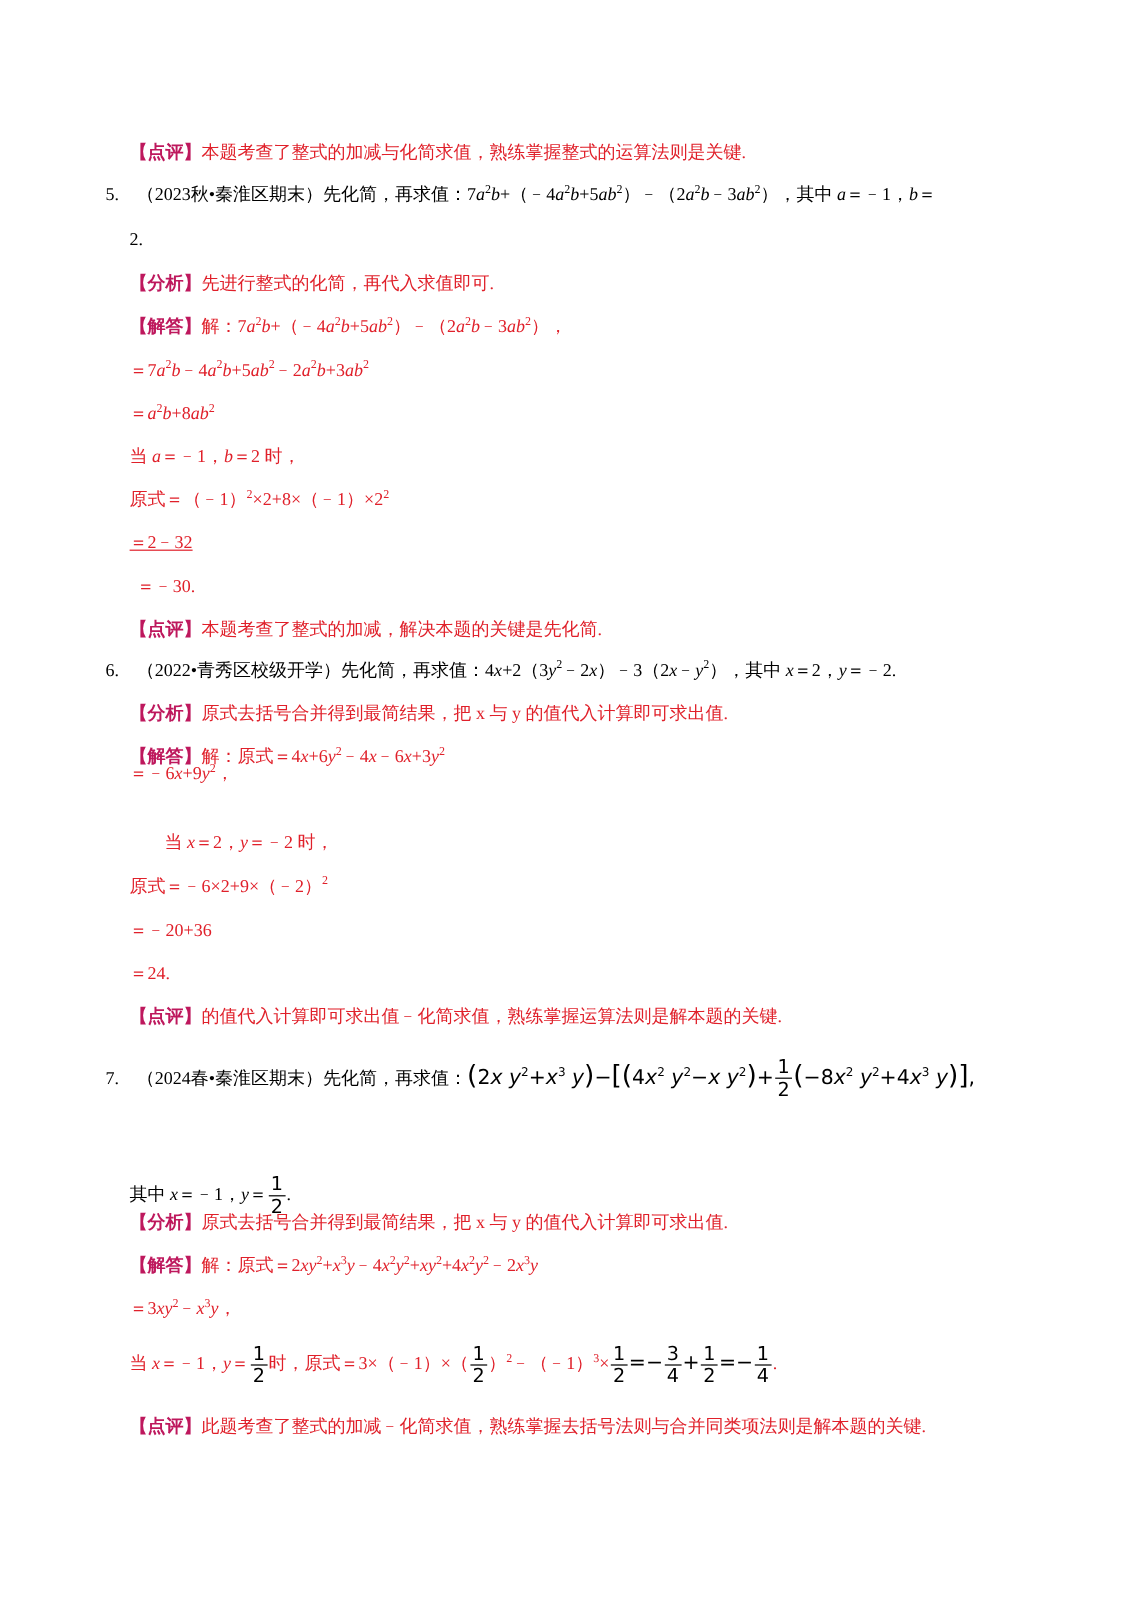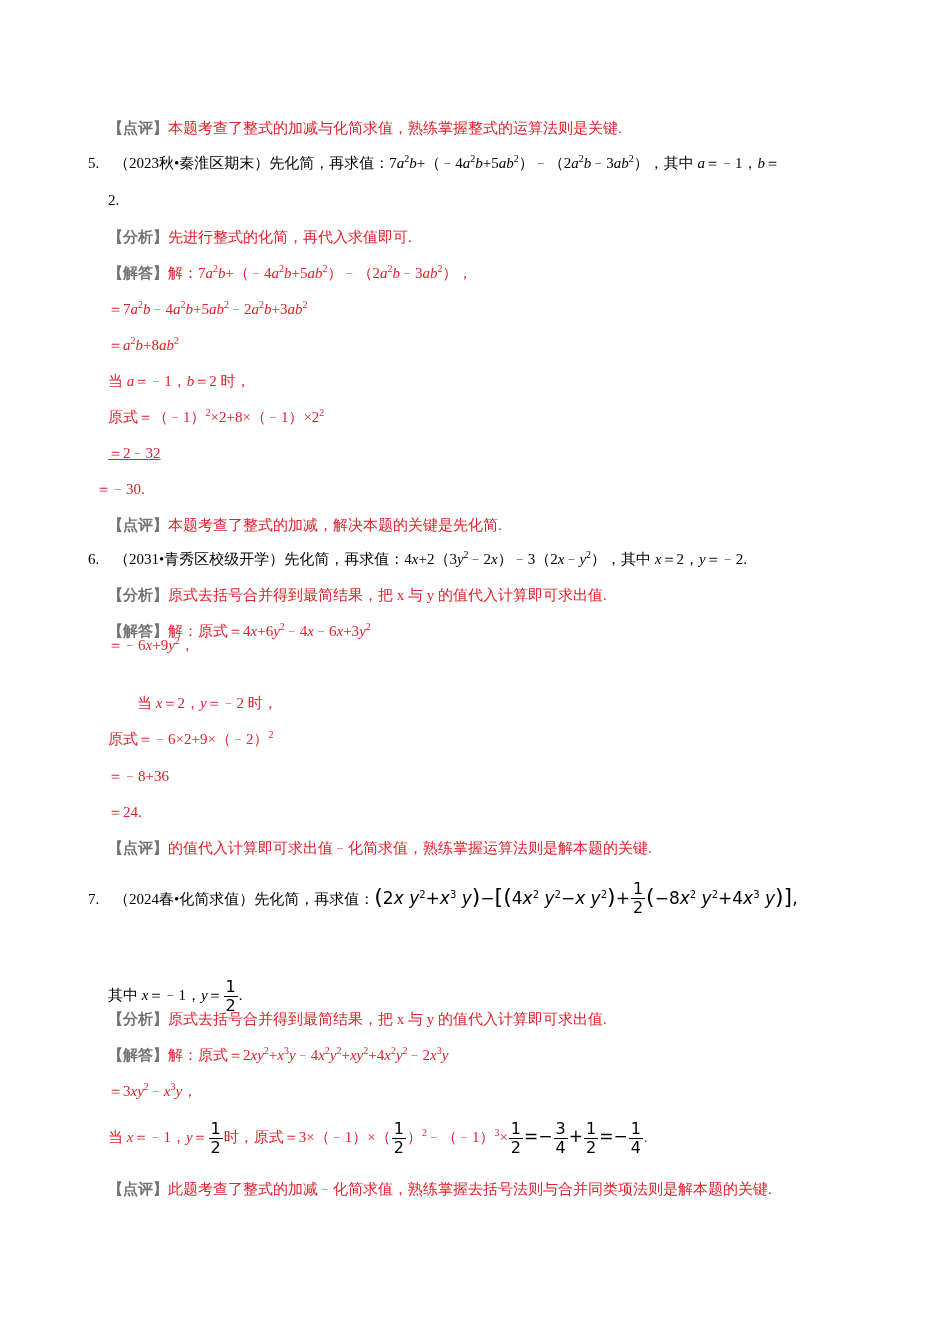--- a/index.html
+++ b/index.html
@@ -1,20 +1,20 @@
 <!DOCTYPE html>
 <html><head>
 <meta charset="utf-8">
 <style>
   html, body { margin: 0; padding: 0; background: #ffffff; }
   body { width: 950px; height: 1344px; position: relative; overflow: hidden;
          font-family: "Liberation Serif", "DejaVu Serif", serif; color: #000; font-size: 15px; }
   .line { position: absolute; white-space: nowrap; line-height: 20px; }
   .red { color: #e0202a; }
-  .tag { font-weight: bold; color: #737373; }
+  .tag { font-weight: bold; color: #be185d; }
   i { font-style: italic; }
   sup { font-size: 10px; vertical-align: 6px; line-height: 0; }
   .num { display: inline-block; width: 26px; }
   .frac { display: inline-flex; flex-direction: column; align-items: center; vertical-align: middle;
           font-family: "DejaVu Sans", sans-serif; font-size: 16px; color: #000; line-height: 18px; margin: 0 1px; }
   .frac .n { border-bottom: 1px solid #000; padding: 0 2px; }
   .frac .d { padding: 0 2px; }
   .m { font-family: "DejaVu Sans", sans-serif; font-size: 17px; color: #000; }
   .m i { font-family: "DejaVu Sans", sans-serif; }
   .big { font-size: 22px; }
@@ -35,45 +35,45 @@
   <span class="tag">【分析】</span><span class="red">先进行整式的化简，再代入求值即可.</span>
 </div>
 <div class="line red" style="left:108px; top:263px;">
   <span class="tag">【解答】</span>解：7<i>a</i><sup>2</sup><i>b</i>+（﹣4<i>a</i><sup>2</sup><i>b</i>+5<i>ab</i><sup>2</sup>）﹣（2<i>a</i><sup>2</sup><i>b</i>﹣3<i>ab</i><sup>2</sup>），
 </div>
 <div class="line red" style="left:108px; top:299px;">＝7<i>a</i><sup>2</sup><i>b</i>﹣4<i>a</i><sup>2</sup><i>b</i>+5<i>ab</i><sup>2</sup>﹣2<i>a</i><sup>2</sup><i>b</i>+3<i>ab</i><sup>2</sup></div>
 <div class="line red" style="left:108px; top:335px;">＝<i>a</i><sup>2</sup><i>b</i>+8<i>ab</i><sup>2</sup></div>
 <div class="line red" style="left:108px; top:371px;">当 <i>a</i>＝﹣1，<i>b</i>＝2 时，</div>
 <div class="line red" style="left:108px; top:407px;">原式＝（﹣1）<sup>2</sup>×2+8×（﹣1）×2<sup>2</sup></div>
 <div class="line red" style="left:108px; top:443px;text-decoration:underline;">＝2﹣32</div>
-<div class="line red" style="left:96px; top:479px;text-align:center;">＝﹣30.</div>
+<div class="line red" style="left:114px; top:479px;text-align:center;">＝﹣30.</div>
 <div class="line" style="left:108px; top:515px;">
   <span class="tag">【点评】</span><span class="red">本题考查了整式的加减，解决本题的关键是先化简.</span>
 </div>
 
 <div class="line" style="left:88px; top:549px;">
-  <span class="num">6.</span><span>（2031•青秀区校级开学）先化简，再求值：</span><span>4<i>x</i>+2（3<i>y</i><sup>2</sup>﹣2<i>x</i>）﹣3（2<i>x</i>﹣<i>y</i><sup>2</sup>），其中 <i>x</i>＝2，<i>y</i>＝﹣2.</span>
+  <span class="num">6.</span><span>（2022•青秀区校级开学）先化简，再求值：</span><span>4<i>x</i>+2（3<i>y</i><sup>2</sup>﹣2<i>x</i>）﹣3（2<i>x</i>﹣<i>y</i><sup>2</sup>），其中 <i>x</i>＝2，<i>y</i>＝﹣2.</span>
 </div>
 <div class="line" style="left:108px; top:585px;">
   <span class="tag">【分析】</span><span class="red">原式去括号合并得到最简结果，把 x 与 y 的值代入计算即可求出值.</span>
 </div>
 <div class="line red" style="left:108px; top:621px;">
   <span class="tag">【解答】</span>解：原式＝4<i>x</i>+6<i>y</i><sup>2</sup>﹣4<i>x</i>﹣6<i>x</i>+3<i>y</i><sup>2</sup>
 </div>
 <div class="line red" style="left:108px; top:635px;">＝﹣6<i>x</i>+9<i>y</i><sup>2</sup>，</div>
 <div class="line red" style="left:108px; top:693px;margin-left:29px;">当 <i>x</i>＝2，<i>y</i>＝﹣2 时，</div>
 <div class="line red" style="left:108px; top:729px;">原式＝﹣6×2+9×（﹣2）<sup>2</sup></div>
-<div class="line red" style="left:108px; top:766px;">＝﹣8+36</div>
+<div class="line red" style="left:108px; top:766px;">＝﹣20+36</div>
 <div class="line red" style="left:108px; top:802px;">＝24.</div>
 <div class="line" style="left:108px; top:838px;">
   <span class="tag">【点评】</span><span class="red">的值代入计算即可求出值﹣化简求值，熟练掌握运算法则是解本题的关键.</span>
 </div>
 
 <div class="line" style="left:88px; top:880px; line-height:28px;">
-  <span class="num">7.</span><span>（2024春•化简求值）先化简，再求值：</span><span class="m"><span class="big">(</span>2<i>x</i> <i>y</i><sup>2</sup>+<i>x</i><sup>3</sup> <i>y</i><span class="big">)</span>−<span class="big">[(</span>4<i>x</i><sup>2</sup> <i>y</i><sup>2</sup>−<i>x</i> <i>y</i><sup>2</sup><span class="big">)</span>+<span class="frac">
+  <span class="num">7.</span><span>（2024春•秦淮区期末）先化简，再求值：</span><span class="m"><span class="big">(</span>2<i>x</i> <i>y</i><sup>2</sup>+<i>x</i><sup>3</sup> <i>y</i><span class="big">)</span>−<span class="big">[(</span>4<i>x</i><sup>2</sup> <i>y</i><sup>2</sup>−<i>x</i> <i>y</i><sup>2</sup><span class="big">)</span>+<span class="frac">
         <span class="n">1</span>
         <span class="d">2</span>
       </span><span class="big">(</span>−8<i>x</i><sup>2</sup> <i>y</i><sup>2</sup>+4<i>x</i><sup>3</sup> <i>y</i><span class="big">)]</span>,</span>
 </div>
 <div class="line" style="left:108px; top:978px; line-height:28px;">其中 <i>x</i>＝﹣1，<i>y</i>＝<span class="frac">
       <span class="n">1</span>
       <span class="d">2</span>
     </span>.</div>
 
 <div class="line" style="left:108px; top:1009px;">

